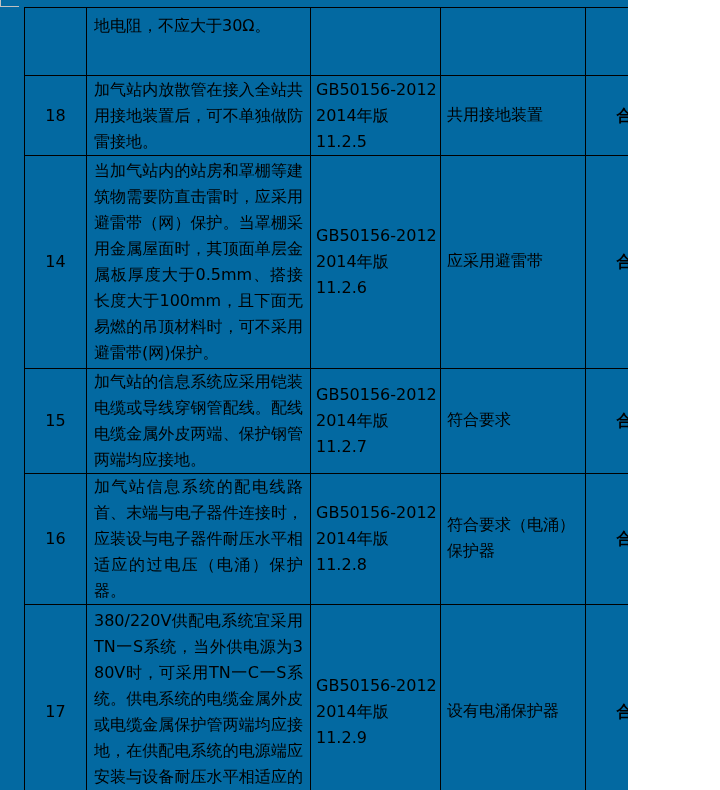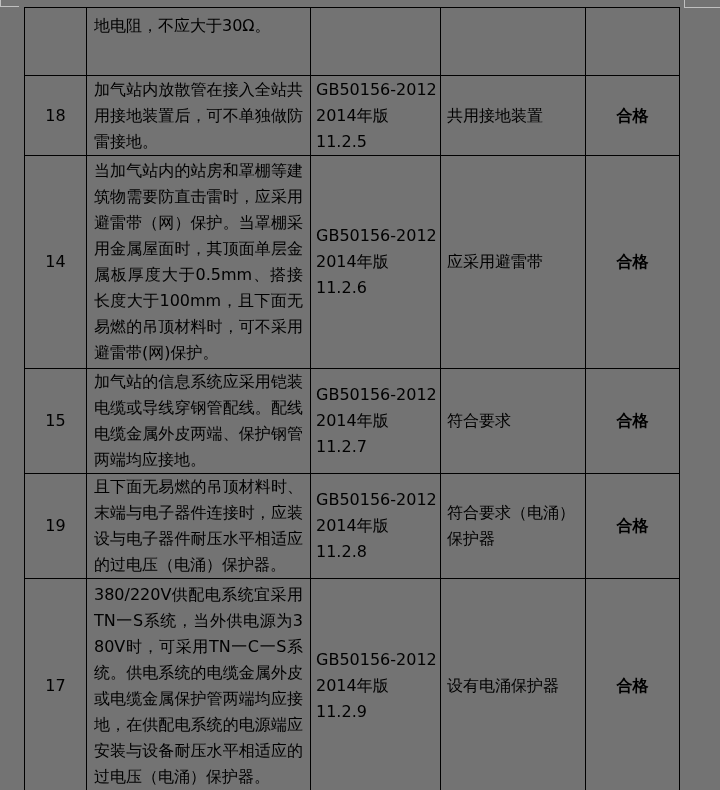--- a/index.html
+++ b/index.html
@@ -2,24 +2,24 @@
 <html><head>
 <meta charset="utf-8">
 <style>
   html, body {
     margin: 0;
     padding: 0;
     background: #ffffff;
   }
   .canvas {
     position: relative;
-    width: 720px;
+    width: 628px;
     height: 790px;
     overflow: hidden;
-    background: #737373;
+    background: #0369a1;
     color: #000000;
     font-family: "DejaVu Sans", "Liberation Sans", sans-serif;
   }
   
   .corner-mark {
     position: absolute;
     top: 0;
   }
   .corner-mark.left {
     left: 0;
@@ -56,21 +56,21 @@
     padding: 0 7px;
     text-align: justify;
     word-break: break-all;
   }
   tr.partial td { vertical-align: top; }
   tr.partial td.col-content .cell-text {
     text-align: left;
     padding-top: 5px;
   }
   td.col-standard .std-line { padding-left: 5px; word-break: break-all; }
-  td.col-result .cell-text  { padding: 0 6px; text-align: left; }
+  td.col-result .cell-text  { padding: 0 6px; text-align: left; font-family: Liberation Mono, monospace; }
   td.col-conclusion { text-align: center; font-weight: bold; }
 </style>
 </head>
 <body>
 
 <div class="canvas">
   <div class="corner-mark left"></div>
   <div class="corner-mark right"></div>
 
   <table class="insp">
@@ -143,24 +143,24 @@
           </td>
     <td class="col-result">
       <div class="cell-text">符合要求</div>
     </td>
     <td class="col-conclusion">
       <span>合格</span>
     </td>
   </tr>
         <tr style="height: 105px;">
     <td class="col-num">
-      <span>19</span>
+      <span>16</span>
     </td>
     <td class="col-content">
-      <div class="cell-text">且下面无易燃的吊顶材料时、末端与电子器件连接时，应装设与电子器件耐压水平相适应的过电压（电涌）保护器。</div>
+      <div class="cell-text">加气站信息系统的配电线路首、末端与电子器件连接时，应装设与电子器件耐压水平相适应的过电压（电涌）保护器。</div>
     </td>
     <td class="col-standard">
             <div class="std-line">GB50156-2012</div>
             <div class="std-line">2014年版</div>
             <div class="std-line">11.2.8</div>
           </td>
     <td class="col-result">
       <div class="cell-text">符合要求（电涌）保护器</div>
     </td>
     <td class="col-conclusion">

